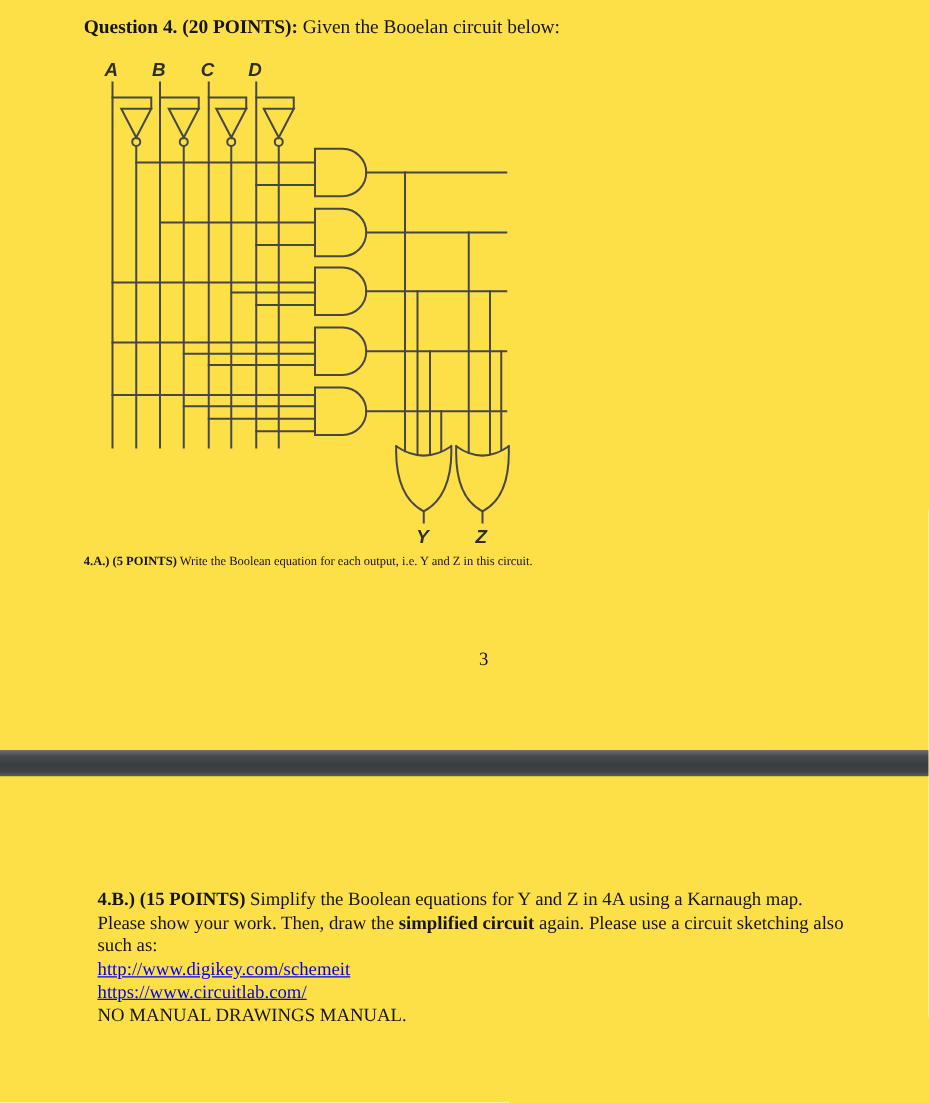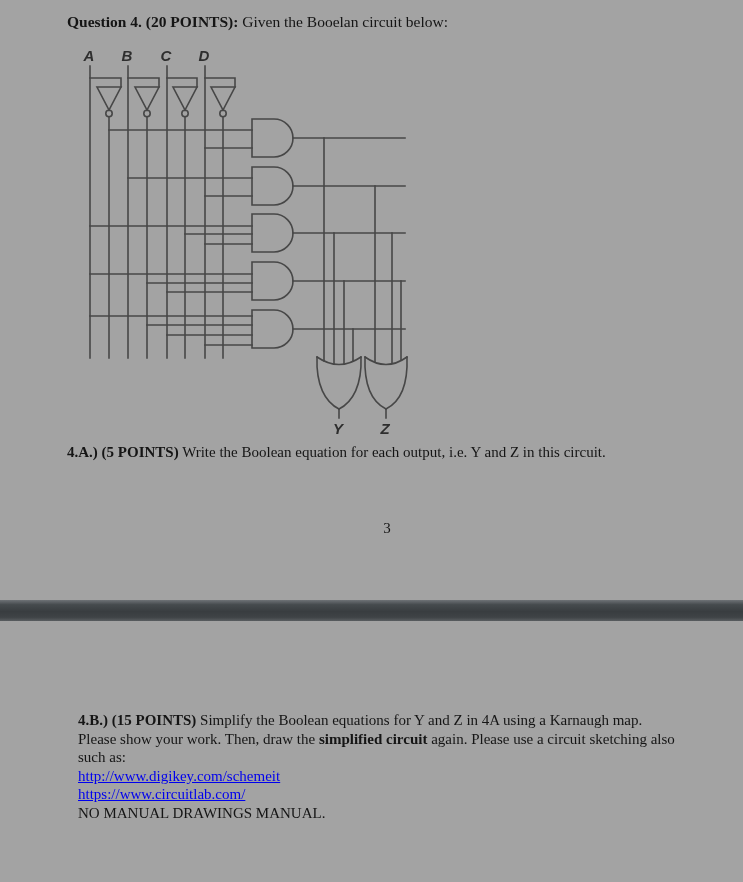--- a/index.html
+++ b/index.html
@@ -1,23 +1,23 @@
 <!DOCTYPE html>
 <html><head>
 <meta charset="utf-8">
 <style>
   html,body { margin:0; padding:0; background:#ffffff; }
   .page {
-    position:relative; width:743px; height:882px; background:#a3a3a3;
+    position:relative; width:743px; height:882px; background:#fde047;
     font-family:"Liberation Serif", serif; color:#151515; overflow:hidden;
   }
   .b { font-weight:bold; }
   .title { position:absolute; left:67px; top:13px; font-size:15.5px; white-space:nowrap; }
   .circuit-wrap { position:absolute; left:0; top:40px; width:460px; height:402px; }
-  .q4a { position:absolute; left:67px; top:444px; font-size:15px; width:670px; }
+  .q4a { position:absolute; left:67px; top:444px; font-size:10px; width:670px; }
   .pagenum { position:absolute; left:67px; top:520px; width:640px; text-align:center; font-size:15px; }
   .sepbar {
     position:absolute; left:0; top:600px; width:743px; height:21px;
     background:linear-gradient(180deg,#6e7276 0%,#464b4e 22%,#393d40 55%,#3f4346 82%,#595d60 100%);
   }
   .q4b { position:absolute; left:67px; top:711px; font-size:15px; line-height:18.6px; width:670px;margin-left:11px; }
   .link { color:#0000EE; text-decoration:underline; cursor:pointer; }
   .q4b div { white-space:nowrap; }
   svg text { font-family:"Liberation Sans", sans-serif; font-style:italic; font-weight:bold; font-size:15px; fill:#2e2e2e; }
 </style>

